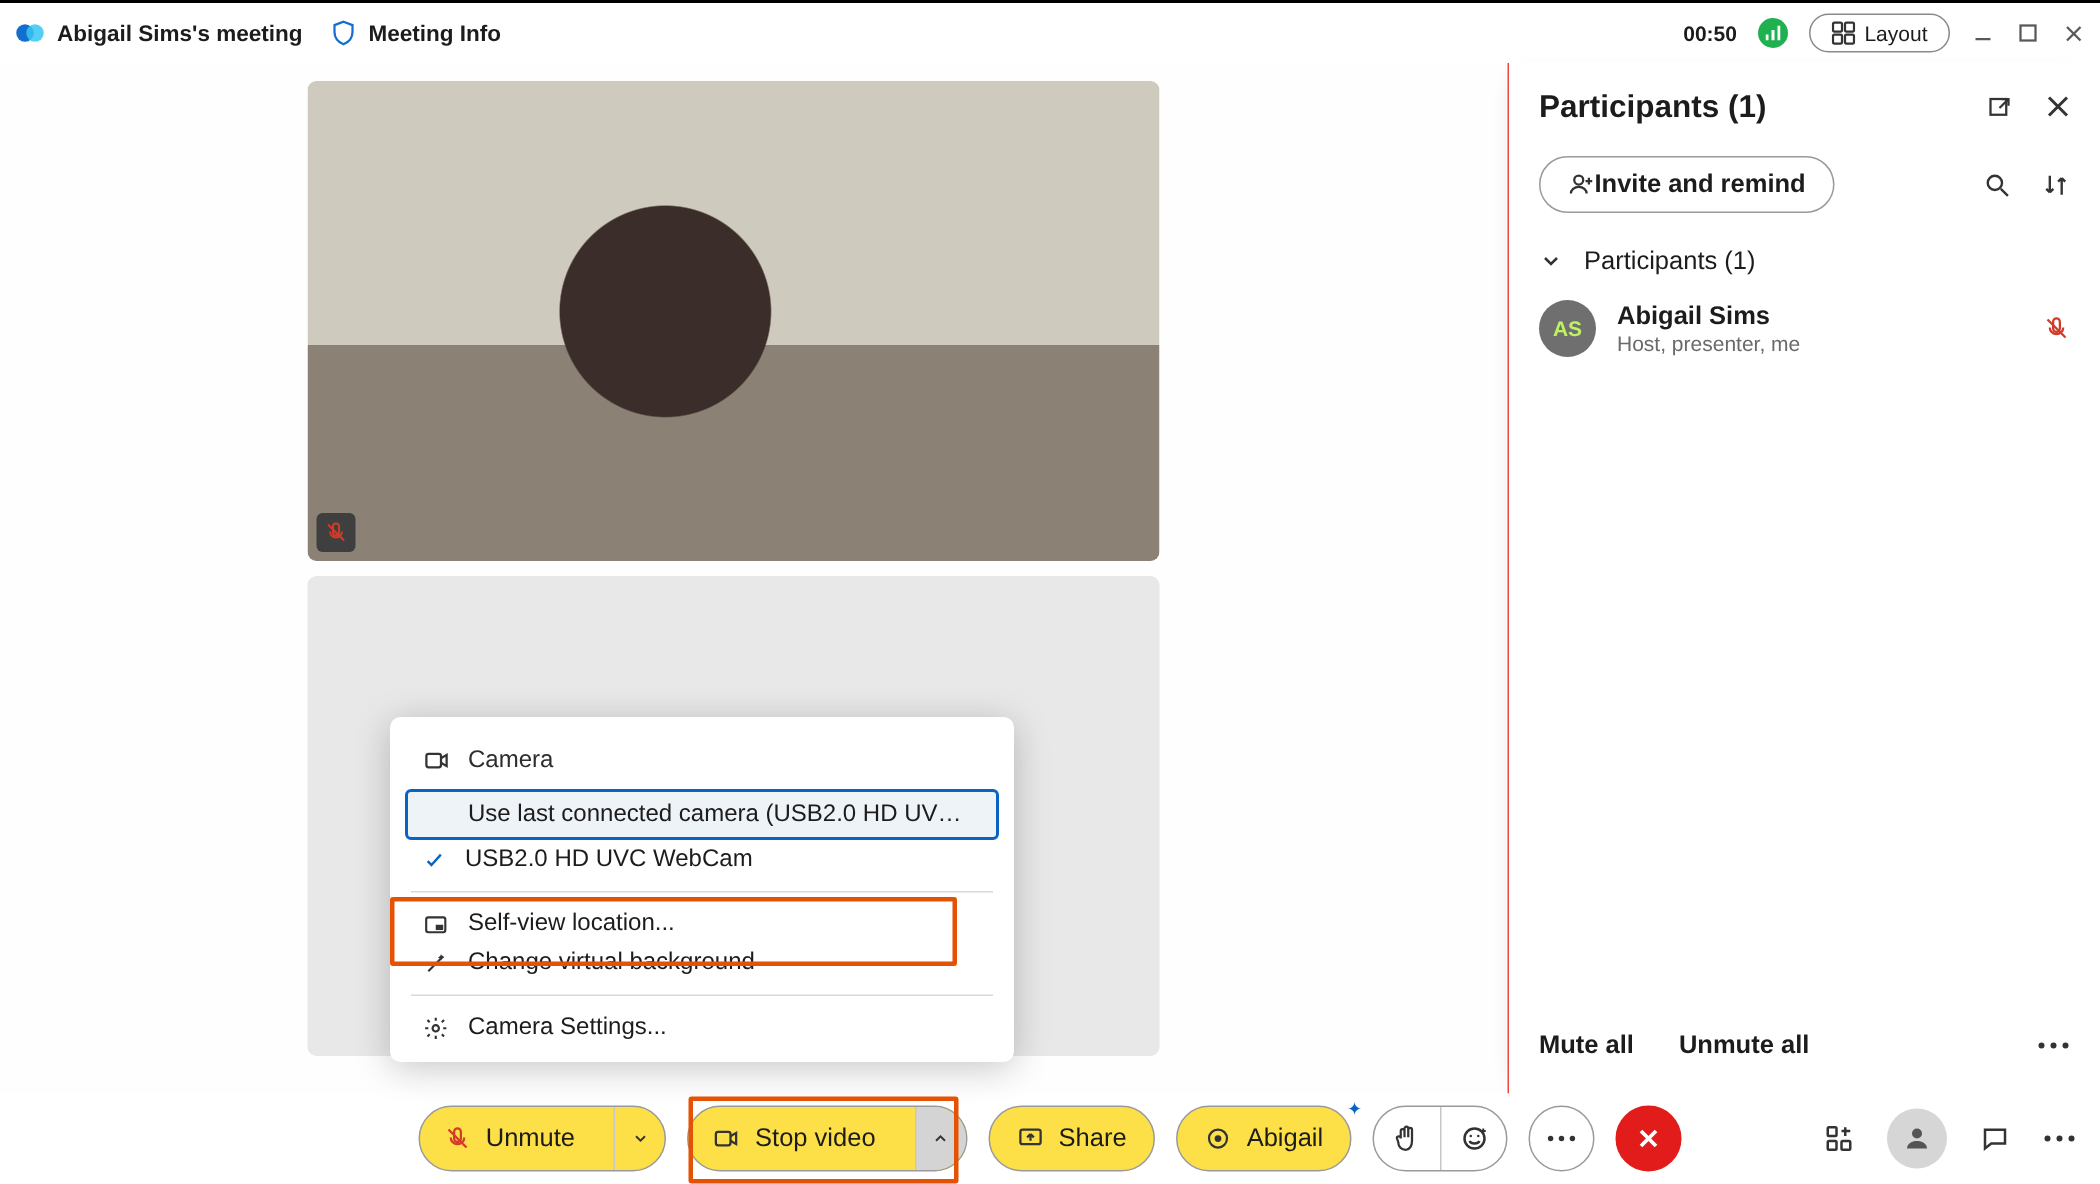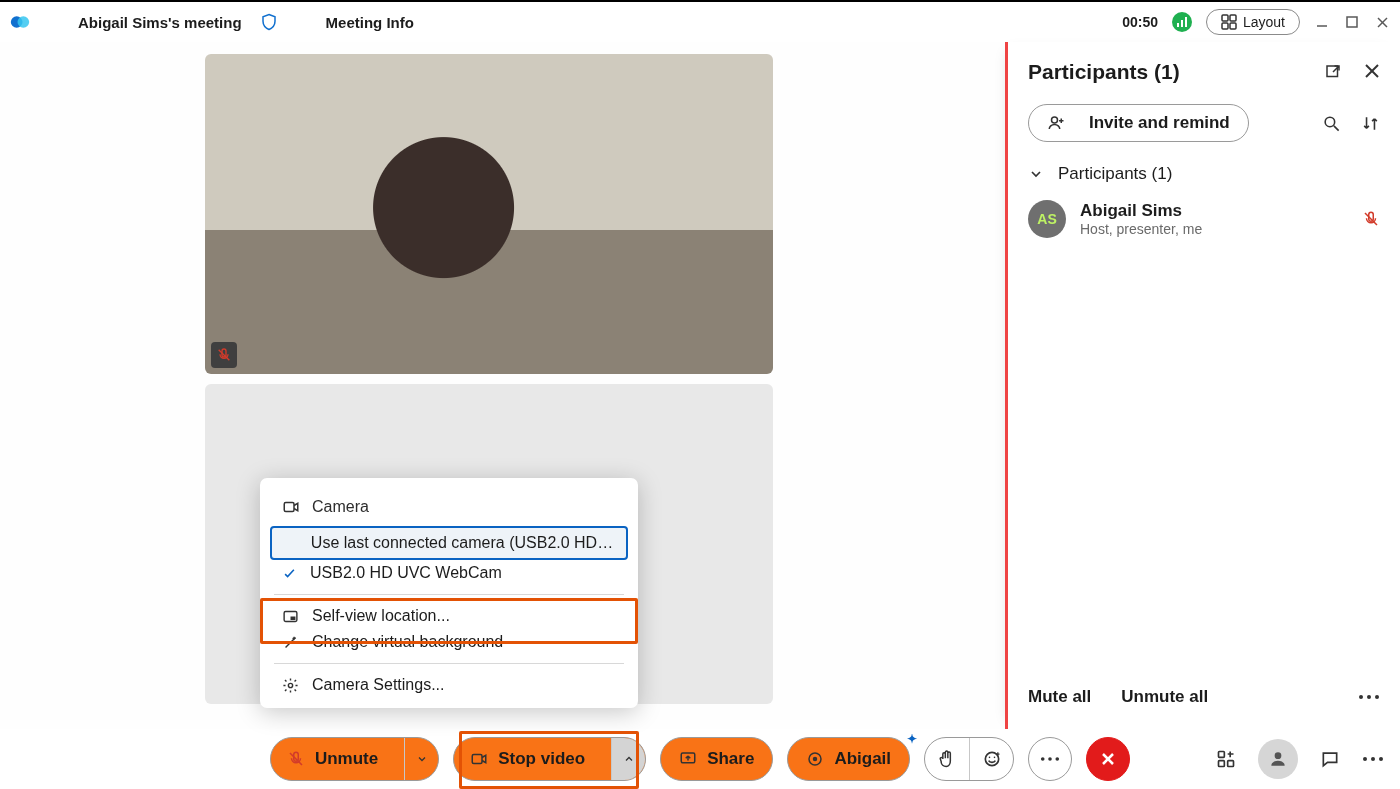--- a/index.html
+++ b/index.html
@@ -2,74 +2,74 @@
 <html><head>
 <meta charset="utf-8">
 <style>
   * { box-sizing: border-box; font-family: "Segoe UI", Arial, sans-serif; }
   body { margin:0; width:1400px; height:789px; background:#fff; color:#1c1c1c; overflow:hidden; }
 
   
   .titlebar { height:42px; border-top:2px solid #000; display:flex; align-items:center; padding:0 10px; justify-content:space-between; font-size:15px; }
   .titlebar-left { display:flex; align-items:center; gap:18px; }
   .title-item { display:flex; align-items:center; gap:8px; cursor:default; }
-  .title-item .lbl { font-weight:600;margin-left:40px; }
+  .title-item .lbl { font-weight:600; }
   .webex-logo { width:20px; height:20px; }
   .shield { width:18px; height:18px; }
   .titlebar-right { display:flex; align-items:center; gap:14px; }
   .elapsed { font-weight:700; font-size:14px; }
   .net-dot { width:20px; height:20px; border-radius:50%; background:#1fb050; display:flex; align-items:center; justify-content:center; }
   .layout-btn { display:flex; align-items:center; gap:6px; border:1.5px solid #8a8a8a; border-radius:18px; padding:4px 14px; font-size:14px; cursor:pointer; }
   .winctl { width:16px; height:16px; display:flex; align-items:center; justify-content:center; color:#595959; cursor:pointer; }
 
   
   .main { position:absolute; top:42px; left:0; right:395px; bottom:60px; background:#fefefe; }
   .video-tile { position:absolute; left:205px; top:12px; width:568px; height:320px; background:#6a6a6a; border-radius:6px; overflow:hidden; }
   .video-img { width:100%; height:100%; background:
       radial-gradient(circle at 42% 48%, #3b2e2a 0 70px, transparent 71px),
       linear-gradient(#cfcabe 0 55%, #8b8275 55% 100%);
   }
   .mute-badge { position:absolute; left:6px; bottom:6px; width:26px; height:26px; border-radius:4px; background:#3f3f3f; display:flex; align-items:center; justify-content:center; }
   .placeholder-tile { position:absolute; left:205px; top:342px; width:568px; height:320px; background:#e8e8e8; border-radius:6px; }
 
   
-  .popover { position:absolute; left:260px; top:478px; width:378px; background:#fff; border-radius:7px; box-shadow:0 4px 24px rgba(0,0,0,.22); padding:14px 0 10px 0; z-index:30; }
+  .popover { position:absolute; left:260px; top:478px; width:416px; background:#fff; border-radius:7px; box-shadow:0 4px 24px rgba(0,0,0,.22); padding:14px 0 10px 0; z-index:30; }
   .pop-header { display:flex; align-items:center; gap:12px; padding:6px 22px 10px 22px; color:#2d2d2d; font-size:16px; }
   .pop-item { display:flex; align-items:center; gap:13px; padding:4px 22px; font-size:16px; cursor:pointer; white-space:nowrap; overflow:hidden; text-overflow:ellipsis; }
   .pop-item .txt { overflow:hidden; text-overflow:ellipsis; }
   .pop-item.selected { margin:0 10px; border:2px solid #0a63c2; border-radius:4px; background:#eef3f8; padding:6px 12px; }
   .pop-sep { height:1px; background:#d8d8d8; margin:8px 14px; }
   .highlight-box { border:3px solid #e35205; border-radius:2px; }
   .hl-change-bg { position:absolute; left:260px; top:598px; width:378px; height:46px; z-index:31; pointer-events:none; }
   .hl-stopvideo { position:absolute; left:459px; top:731px; width:180px; height:58px; z-index:31; pointer-events:none; }
 
   
-  .panel { position:absolute; top:42px; right:0; bottom:60px; width:395px; background:#fff; border-left:3px solid #ef4444; box-shadow:-6px 0 14px -10px rgba(0,0,0,.15); display:flex; flex-direction:column; }
+  .panel { position:absolute; top:42px; right:0; bottom:60px; width:395px; background:#fff; border-left:1px solid #ef4444; box-shadow:-6px 0 14px -10px rgba(0,0,0,.15); display:flex; flex-direction:column; }
   .panel-head { display:flex; align-items:center; justify-content:space-between; padding:18px 20px 10px 20px; }
   .panel-head h2 { margin:0; font-size:21px; font-weight:700; }
   .panel-head-ico { display:flex; gap:22px; }
   .panel-head-ico .ib { cursor:pointer; }
   .invite-row { display:flex; align-items:center; gap:20px; padding:10px 20px 14px 20px; }
-  .invite-btn { display:flex; align-items:center; gap:24px; border:1.5px solid #9a9a9a; border-radius:22px; padding:8px 18px; font-size:17px; font-weight:600; cursor:pointer; }
+  .invite-btn { display:flex; align-items:center; gap:0; border:1.5px solid #9a9a9a; border-radius:22px; padding:8px 18px; font-size:17px; font-weight:600; cursor:pointer; }
   .invite-row .spacer { flex:1; }
   .section-row { display:flex; align-items:center; gap:14px; padding:8px 20px; font-size:17px; cursor:pointer; }
   .participant { display:flex; align-items:center; gap:14px; padding:8px 20px; }
   .avatar { width:38px; height:38px; border-radius:50%; background:#6f6f6f; color:#bef264; font-weight:600; display:flex; align-items:center; justify-content:center; font-size:14px; }
   .p-main { display:flex; flex-direction:column; }
   .p-name { font-size:17px; font-weight:600; }
   .p-role { font-size:14px; color:#6a6a6a; }
   .p-right { margin-left:auto; color:#d23b2a; }
   .panel-foot { margin-top:auto; display:flex; align-items:center; gap:30px; padding:16px 20px 22px 20px; font-size:17px; font-weight:600; }
   .panel-foot .dots { margin-left:auto; cursor:pointer; }
 
   
   .controlbar { position:absolute; left:0; right:0; bottom:0; height:60px; display:flex; align-items:center; padding:0 12px; gap:14px; background:#fff; }
   .cb-center { position:absolute; left:0; right:0; display:flex; justify-content:center; gap:14px; pointer-events:none; }
   .cb-center > * { pointer-events:auto; }
-  .pill { display:flex; align-items:center; gap:10px; border:1.5px solid #9a9a9a; border-radius:24px; height:44px; padding:0 18px; font-size:17px; font-weight:700; cursor:pointer; background:#f97316; }
+  .pill { display:flex; align-items:center; gap:10px; border:1.5px solid #9a9a9a; border-radius:24px; height:44px; padding:0 18px; font-size:17px; font-weight:400; cursor:pointer; background:#fde047; }
   .pill.split { padding:0; overflow:hidden; }
   .pill.split .seg { display:flex; align-items:center; gap:10px; height:100%; padding:0 16px; }
   .pill.split .chev { border-left:1px solid #c7c7c7; width:34px; justify-content:center; padding:0; }
   .pill.split .chev.active { background:#d4d4d4; }
   .circle { width:44px; height:44px; border:1.5px solid #9a9a9a; border-radius:50%; display:flex; align-items:center; justify-content:center; cursor:pointer; background:#fff; }
   .circle.red { background:#e21b1b; border-color:#e21b1b; }
   .reactions-pill { display:flex; align-items:center; border:1.5px solid #9a9a9a; border-radius:24px; height:44px; overflow:hidden; }
   .reactions-pill .half { width:44px; height:100%; display:flex; align-items:center; justify-content:center; }
   .reactions-pill .half+.half { border-left:1px solid #c7c7c7; }
   .cb-right { position:absolute; right:16px; display:flex; align-items:center; gap:22px; }

